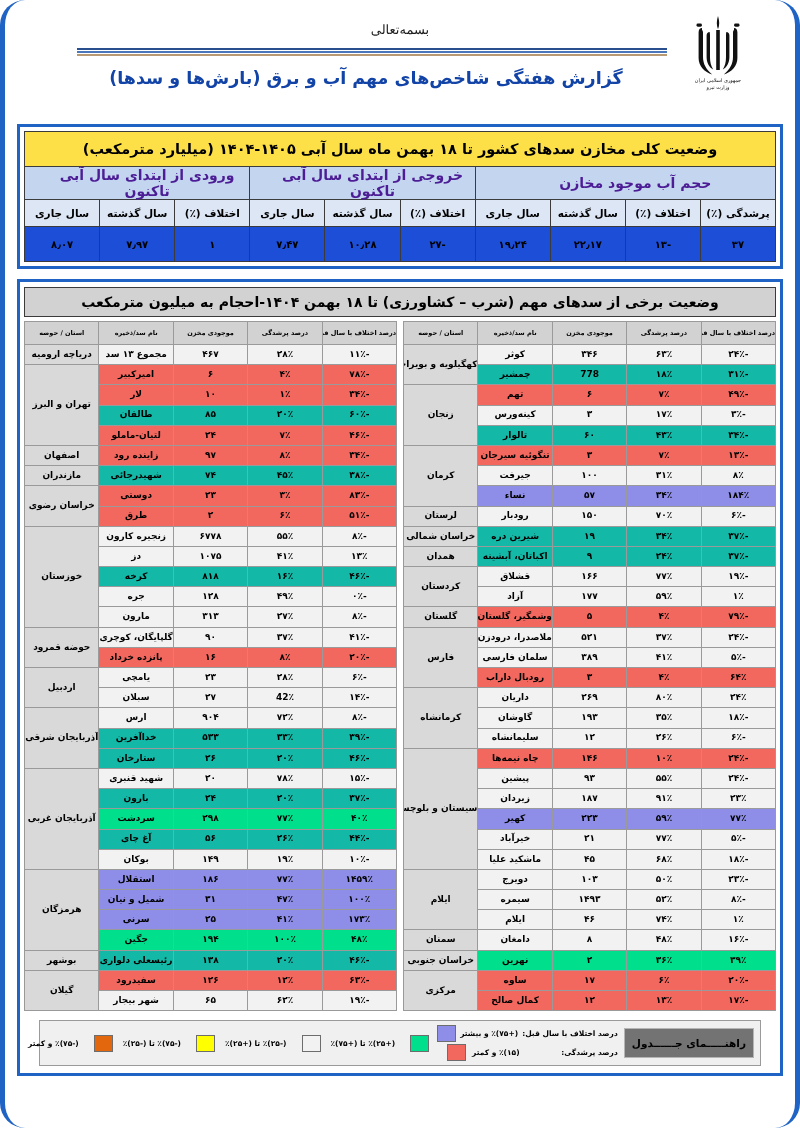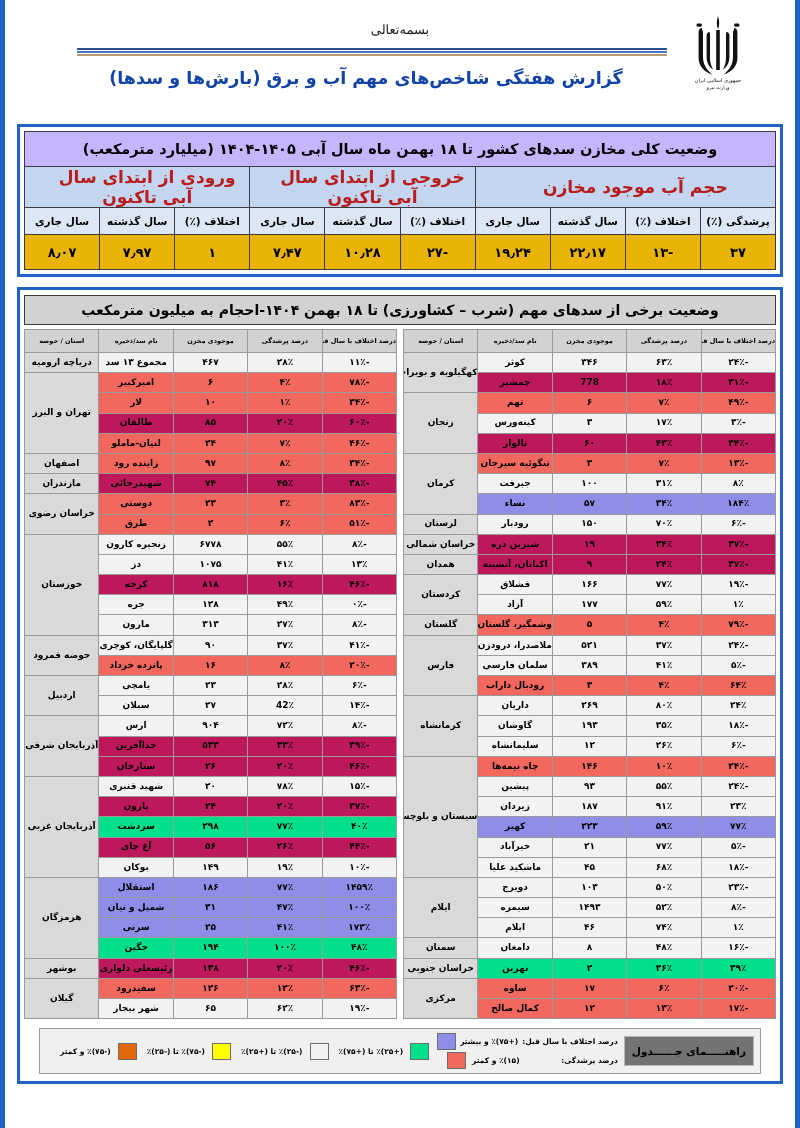--- a/index.html
+++ b/index.html
@@ -13,20 +13,21 @@
     position:relative;
   }
   .page{
     width:800px; height:1128px;
     position:relative;
     box-sizing:border-box;
     border-right:5px solid #1f63c4;
     border-left:5px solid #1f63c4;
     padding:0;
     background:#fff;
+    border-radius:25px;
   }
   
   .header{
     position:relative;
     height:118px;
   }
   .bismillah{
     position:absolute;
     top:22px; left:0; right:0;
     text-align:center;
@@ -85,46 +86,46 @@
     table-layout:fixed;
     font-size:11px;
   }
   table.t1 td,table.t1 th{
     border:1px solid #3b3b3b;
     text-align:center;
     vertical-align:middle;
     padding:0;
   }
   .t1 .cap{
-    background:#c4b5fd;
+    background:#fde047;
     font-size:14.5px;
     font-weight:bold;
     color:#000;
     height:34px;
     letter-spacing:-.2px;
     margin-top:27px;
   }
   .t1 .grp{
     background:#c3d5ef;
-    font-size:17px;
-    font-weight:bold;
-    color:#b91c1c;
+    font-size:14px;
+    font-weight:bold;
+    color:#4c1d95;
     height:30px;
     padding-left:20px;
   }
   .t1 .sub{
     background:#dce6f5;
     font-size:10.5px;
     font-weight:bold;
     color:#000;
     height:26px;
   }
   .t1 .val{
-    background:#eab308;
-    font-size:13px;
+    background:#1d4ed8;
+    font-size:10px;
     font-weight:bold;
     color:#000;
     height:34px;
   }
   
   .t2-wrap{
     margin:10px 12px 0 12px;
     padding:5px 4px 4px 4px;
   }
   .t2-cap{
@@ -178,21 +179,21 @@
     font-size:9px;
     font-weight:bold;
     text-align:center;
   }
   table.t2 td.num{
     font-size:9px;
     font-weight:bold;
   }
   
   .c-white  {background:#f2f2f2;}
-  .c-yellow {background:#be185d;}
+  .c-yellow {background:#14b8a6;}
   .c-red    {background:#f2685f;}
   .c-green  {background:#00e08c;}
   .c-purple {background:#8e8ee8;}
   
   .legend-wrap{
     margin:6px 12px 0 12px;
     padding:3px;
   }
   .legend{
     border:1px solid #9a9a9a;
@@ -235,21 +236,21 @@
   .legend-scale{
     display:flex;
     flex-direction:row;
     align-items:center;
     gap:4px;
     font-size:7.5px;
     font-weight:bold;
     white-space:nowrap;
     margin-right:2px;
   }
-  .legend-scale .item{display:flex;align-items:center;gap:7px;margin-left:6px;}
+  .legend-scale .item{display:flex;align-items:center;gap:15px;margin-left:6px;}
 </style>
 </head>
 <body>
 
 <div class="page">
 
   <div class="header">
 
     <div class="emblem">
       <svg width="64" height="62" viewBox="0 0 64 62" aria-hidden="true">

